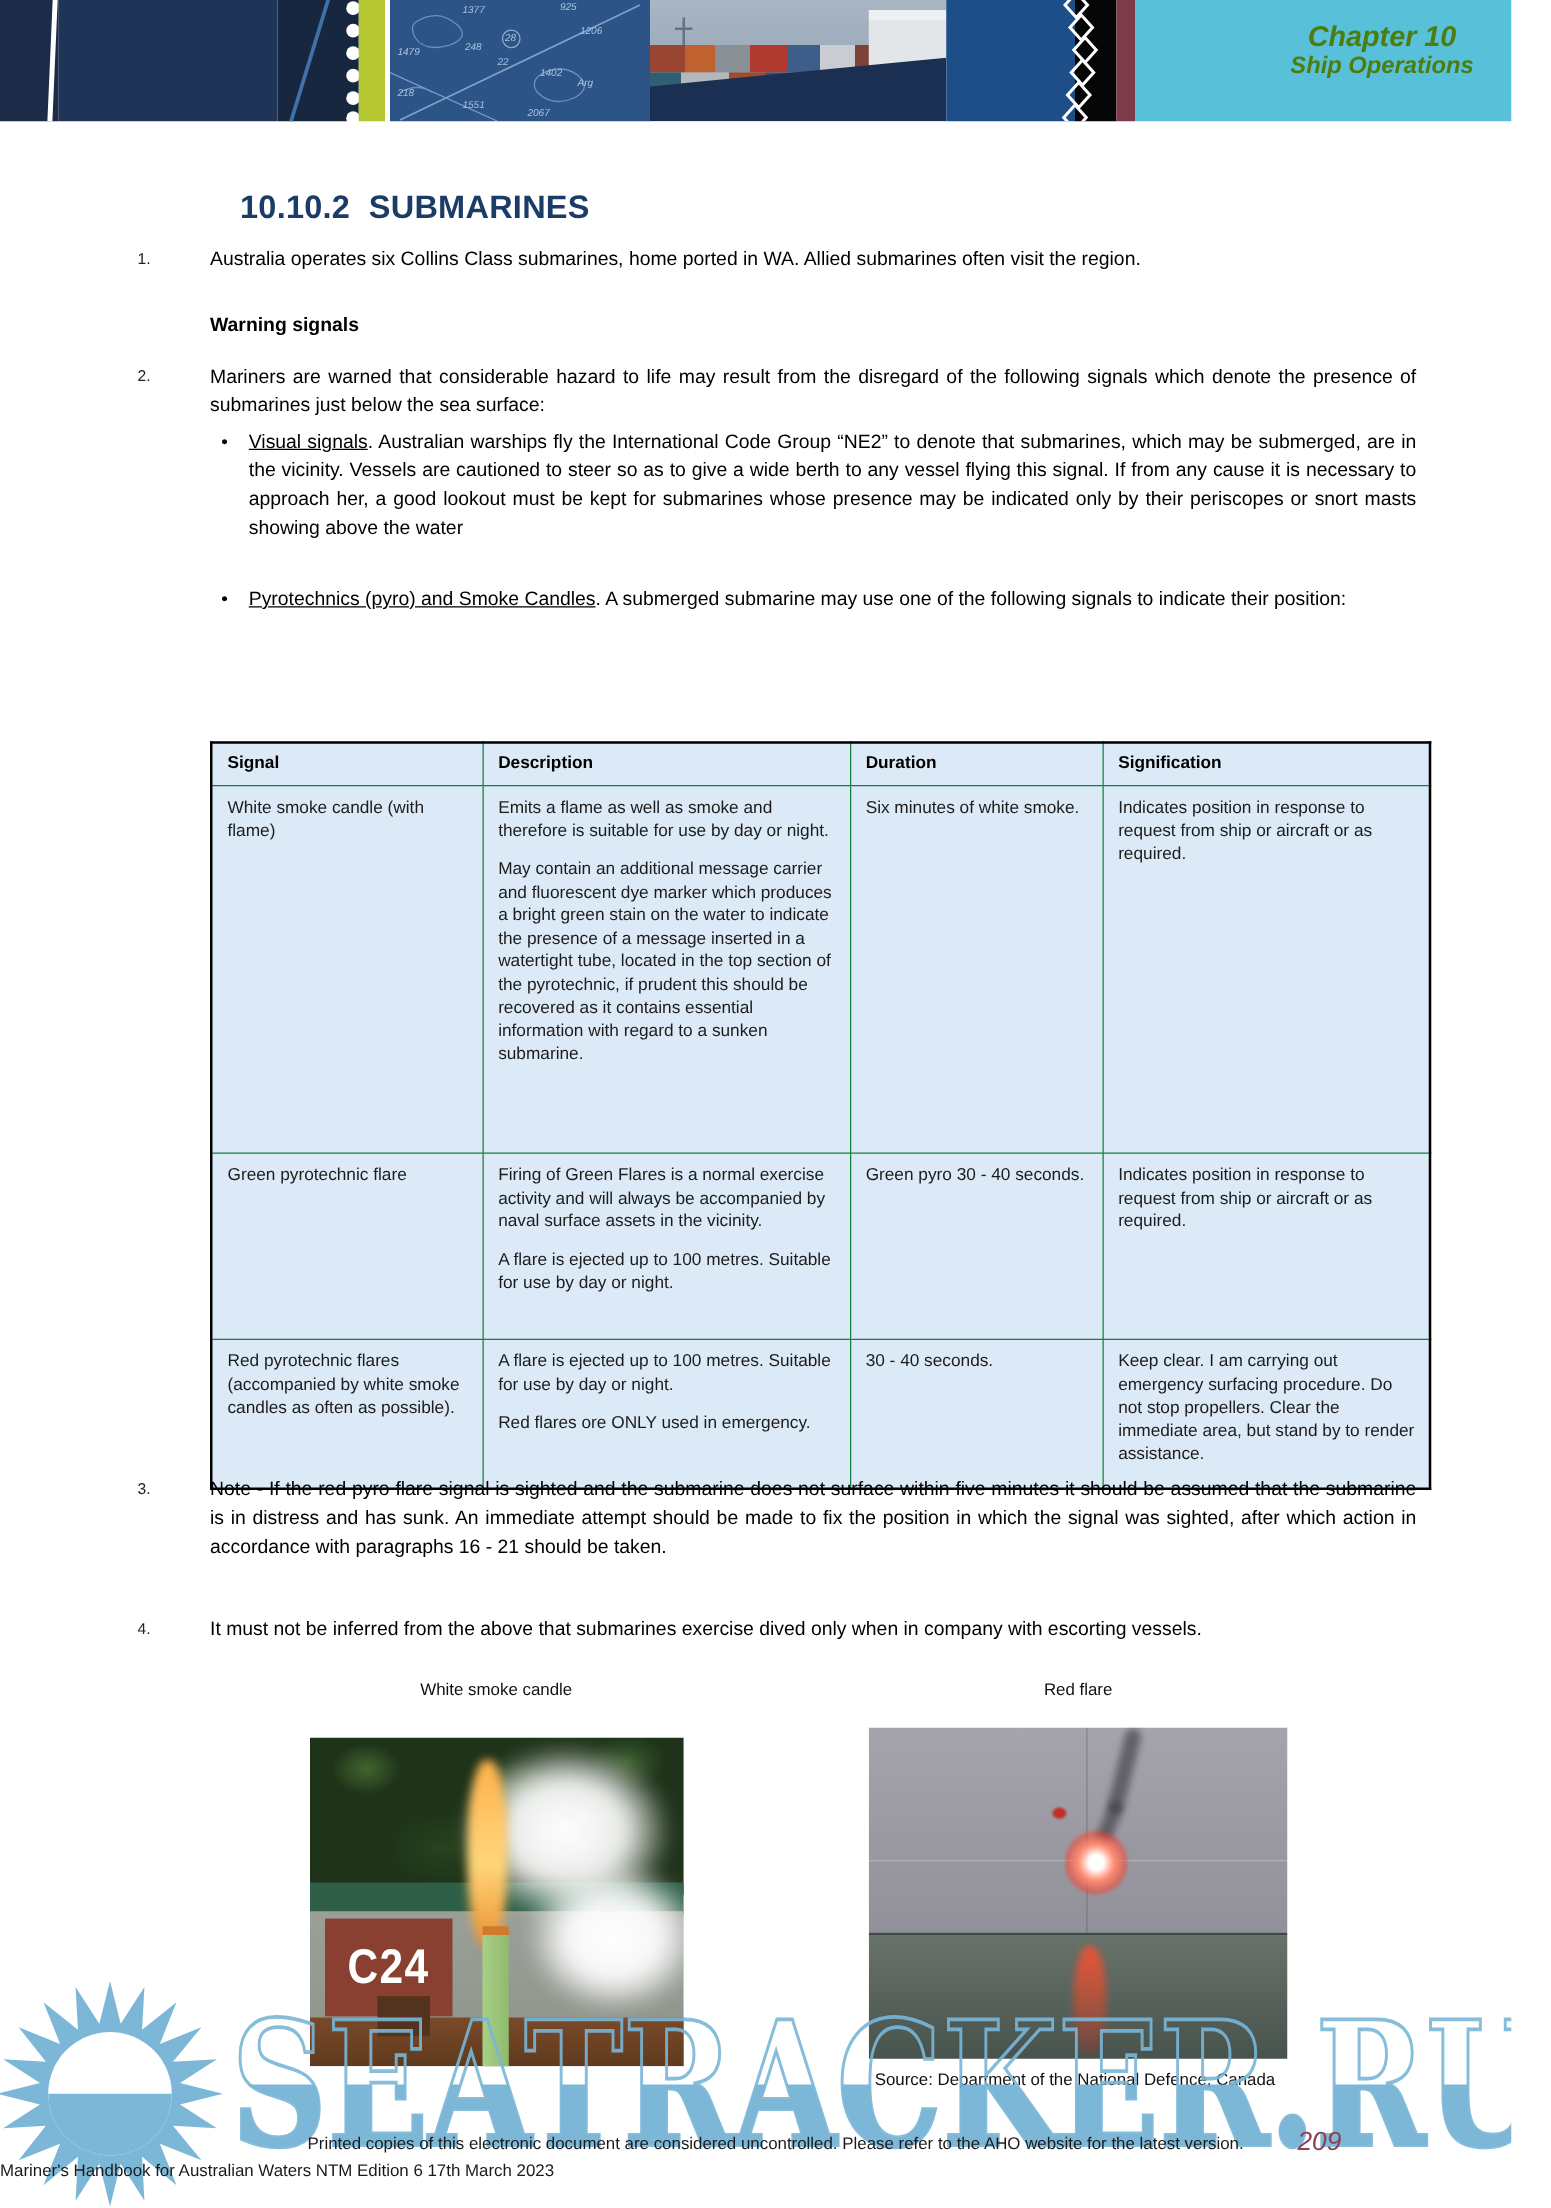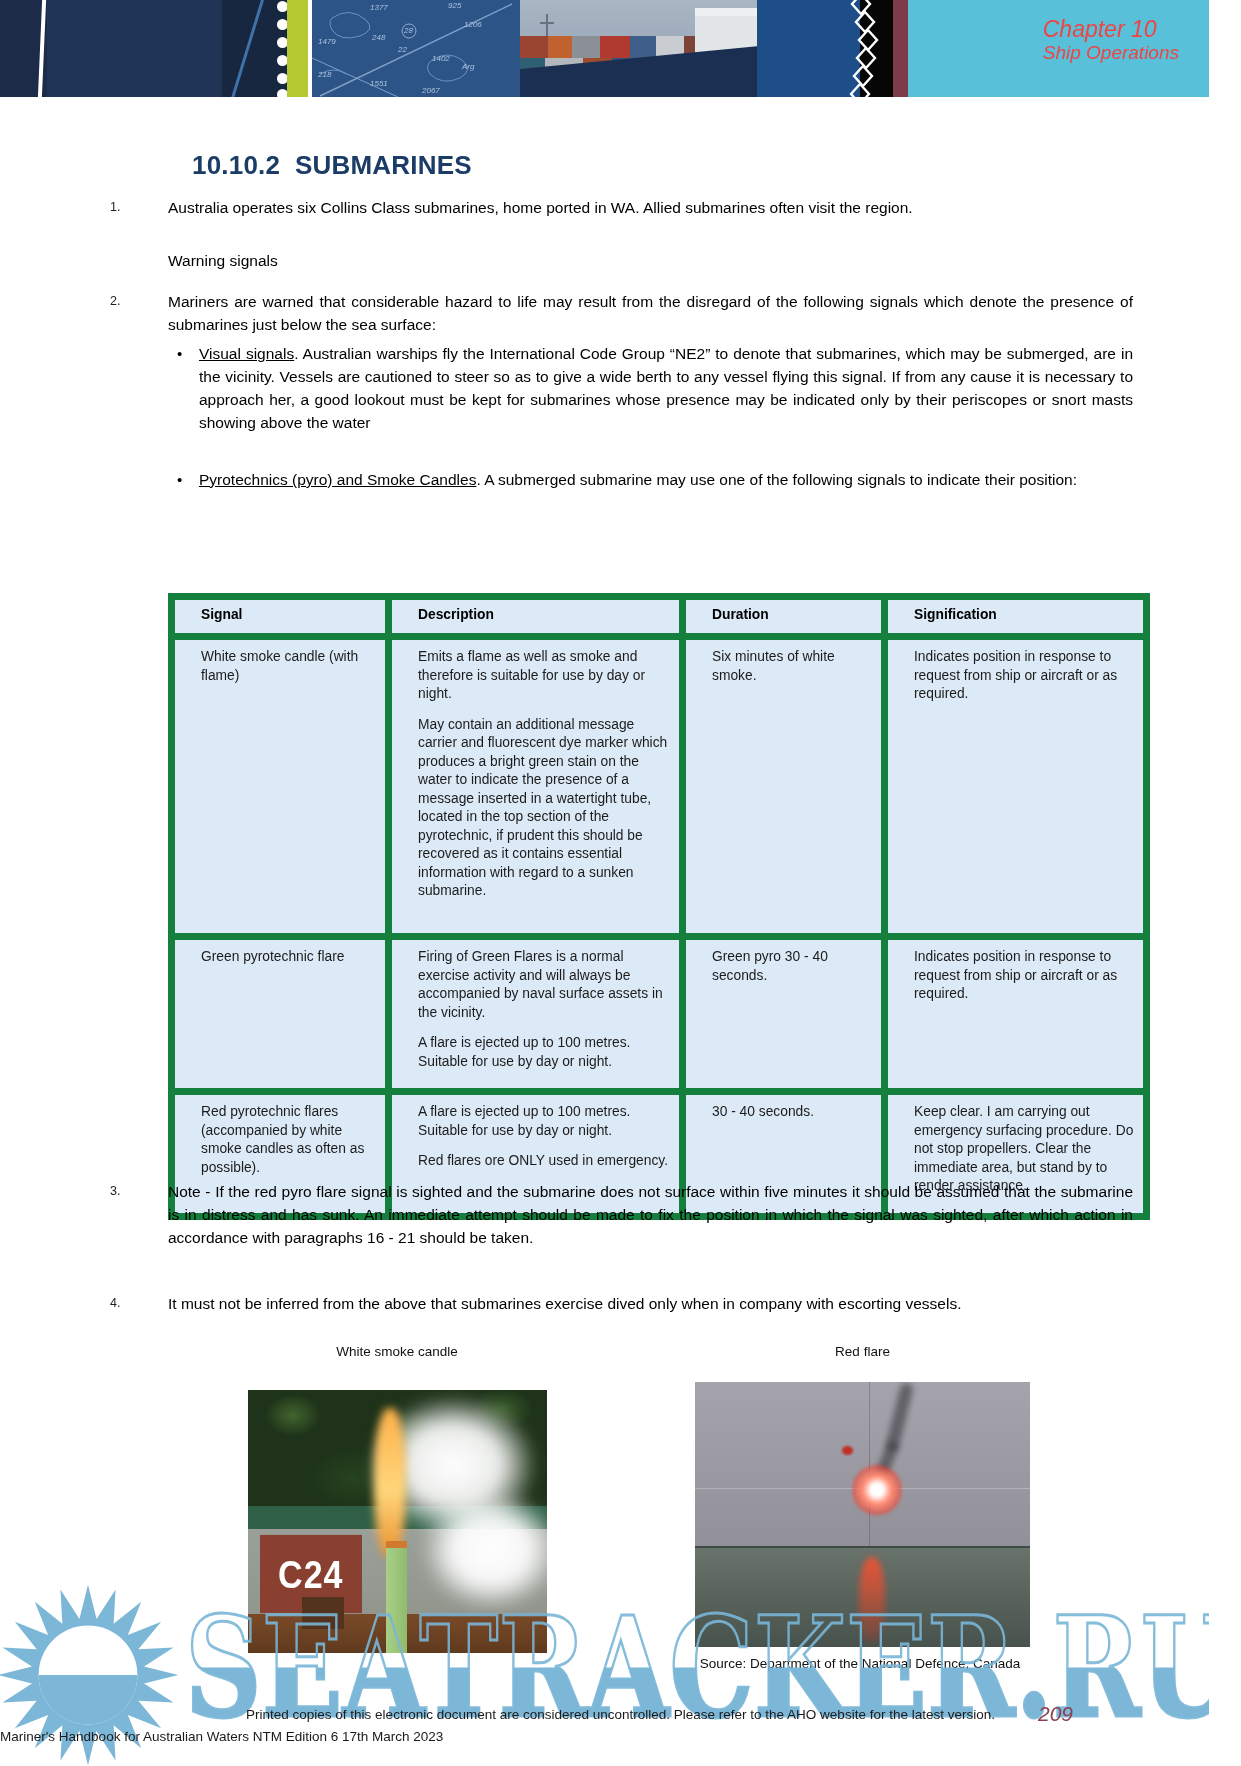--- a/index.html
+++ b/index.html
@@ -30,39 +30,39 @@
      background:linear-gradient(90deg,#2e5f72 0 12%,#b3b8bd 12% 30%,#a04a2e 30% 44%,#32517c 44% 60%,#b8b0a4 60% 74%,#93362c 74% 88%,#c06034 88% 100%);}
   .ship-super{position:absolute;right:0;top:8px;width:62px;height:56px;background:#e2e6e9;
      box-shadow:inset 0 -3px 0 #b9c0c6, inset 0 8px 0 #eef1f3;}
   .ship-hull{position:absolute;left:0;bottom:0;width:100%;height:62px;background:#1b2f52;
      clip-path:polygon(0 55%,100% 18%,100% 100%,0 100%);}
   .seg-blue2{left:757px;width:103px;background:#1d4e87;}
   .seg-black{left:860px;width:33px;background:#060606;}
   .seg-maroon{left:893px;width:15px;background:#7c3c4a;}
   .seg-cyan{left:908px;width:333px;background:#58c0d9;}
   .chain{position:absolute;left:843px;top:0;width:40px;height:97px;}
-  .chapter-block{position:absolute;right:62px;top:16px;text-align:left;color:#ef4444;font-style:italic;}
+  .chapter-block{position:absolute;right:62px;top:16px;text-align:center;color:#4d7c0f;font-style:italic;font-weight:bold;}
   .chapter-line1{font-size:23px;line-height:26px;}
   .chapter-line2{font-size:19px;line-height:22px;}
 
   
   .h-title{position:absolute;left:168px;top:150px;font-size:26px;font-weight:bold;
            color:#1a3c66;white-space:pre;letter-spacing:.2px;margin-left:24px;}
   .np{position:absolute;left:110px;width:1023px;display:grid;grid-template-columns:58px 1fr;}
   .np .num{font-size:12.5px;color:#222;padding-top:4px;}
   .np .txt{font-size:15.5px;line-height:23px;text-align:justify;}
-  .subhead{position:absolute;left:168px;top:252px;font-size:15.5px;font-weight:normal;}
+  .subhead{position:absolute;left:168px;top:252px;font-size:15.5px;font-weight:bold;}
   .bullet{position:absolute;left:199px;width:934px;font-size:15.5px;line-height:23px;text-align:justify;}
   .bullet .mark{position:absolute;left:-22px;top:0;font-size:15px;}
   .ul{text-decoration:underline;}
 
   
   .sigtable{position:absolute;left:168px;top:593px;width:975px;border-collapse:collapse;
             background:#dce9f6;table-layout:fixed;}
-  .sigtable th,.sigtable td{border:7px solid #15803d;vertical-align:top;padding:5px 9px 5px 26px;
+  .sigtable th,.sigtable td{border:1px solid #15803d;vertical-align:top;padding:5px 9px 5px 12px;
             font-size:13.8px;line-height:18.5px;color:#1c1c1c;text-align:left;}
   .sigtable{border:2px solid #000;}
   .sigtable th{font-weight:bold;color:#000;height:22px;padding-top:6px;}
   .sigtable td p{margin:3px 0 12px 0;}
   .r1 td{height:283px;} .r2 td{height:138px;} .r3 td{height:108px;}
 
   
   .caption{position:absolute;top:1344px;font-size:13.5px;color:#111;text-align:center;}
   .cap1{left:247px;width:300px;} .cap2{left:695px;width:335px;}
   .photo{position:absolute;overflow:hidden;}

